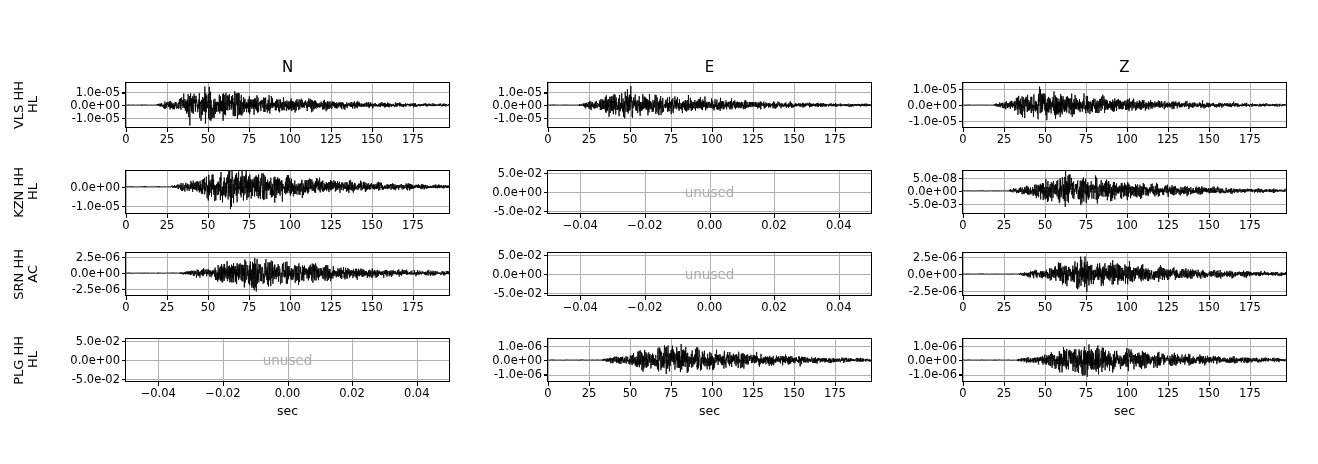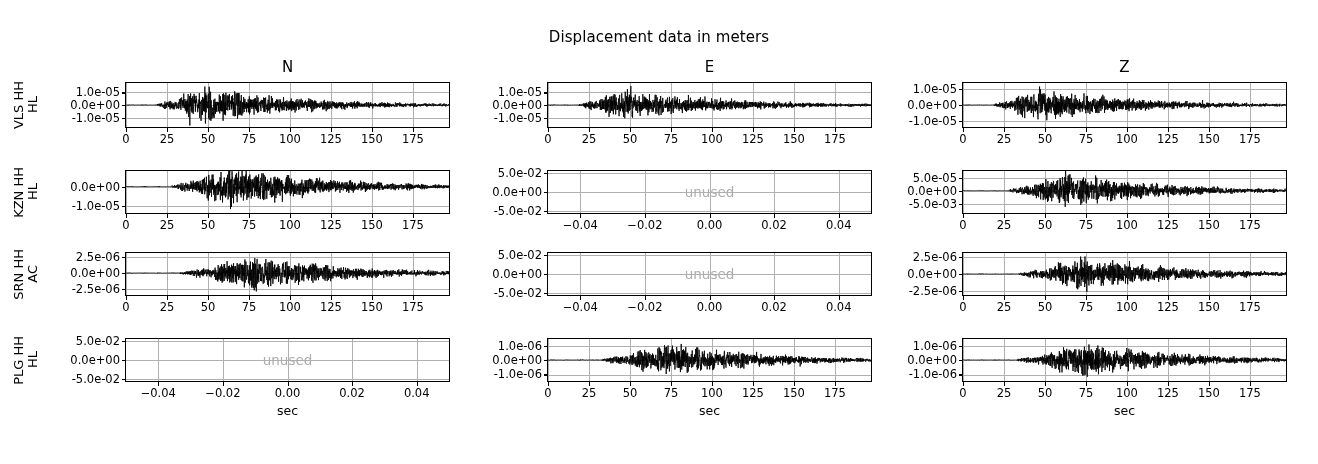--- a/index.html
+++ b/index.html
@@ -53,21 +53,20 @@
   }
   .xlabel{
     position:absolute;width:100%;left:0;text-align:center;top:100%;margin-top:21px;
     font-size:12.5px;color:#000;
   }
 </style>
 </head>
 <body>
 
 <div id="fig">
-  <div class="suptitle">Displacement data in meters</div>
 <div class="coltitle" style="left: 125px; width: 325px; top: 58px;">N</div>
     <div class="coltitle" style="left: 547px; width: 325px; top: 58px;">E</div>
     <div class="coltitle" style="left: 962px; width: 325px; top: 58px;">Z</div>
     <div class="rowlabel" style="left: 8px; top: 82px; height: 46px; width: 34px;">
       <span>HL</span>
       <span>VLS HH</span>
     </div>
     <div class="rowlabel" style="left: 8px; top: 170px; height: 44px; width: 34px;">
       <span>HL</span>
       <span>KZN HH</span>
@@ -276,21 +275,21 @@
         <div class="gridline v" style="left: 204.9px; background: rgb(176, 176, 176);"></div>
         <div class="gridline v" style="left: 245.9px; background: rgb(176, 176, 176);"></div>
         <div class="gridline v" style="left: 286.9px; background: rgb(176, 176, 176);"></div>
         <div class="gridline h" style="top: 6.6px; background: rgb(176, 176, 176);"></div>
         <div class="gridline h" style="top: 19.7px; background: rgb(176, 176, 176);"></div>
         <div class="gridline h" style="top: 32.8px; background: rgb(176, 176, 176);"></div>
         <svg class="wave" viewBox="0 0 323 42" preserveAspectRatio="none">
           <path d="M0.00 19.71L0.19 19.61L0.38 19.58L0.57 19.47L0.76 19.42L0.95 19.48L1.14 19.60L1.33 19.86L1.52 19.62L1.71 19.81L1.90 19.67L2.09 19.66L2.28 19.94L2.47 19.71L2.66 19.67L2.85 19.49L3.04 19.60L3.23 19.83L3.42 19.94L3.61 20.01L3.80 19.79L3.99 19.43L4.18 19.48L4.37 19.73L4.56 19.66L4.75 19.82L4.94 19.48L5.13 19.61L5.32 19.51L5.51 19.71L5.70 19.88L5.89 19.90L6.08 19.77L6.27 19.82L6.46 19.52L6.65 19.63L6.84 19.97L7.03 19.75L7.22 19.81L7.41 19.65L7.60 19.67L7.79 19.84L7.98 19.71L8.17 19.67L8.36 19.70L8.55 19.61L8.74 19.61L8.93 19.65L9.12 19.75L9.31 19.70L9.50 19.71L9.69 19.67L9.88 19.75L10.07 19.73L10.26 19.77L10.45 19.68L10.64 19.63L10.83 19.66L11.02 19.65L11.21 19.74L11.40 19.69L11.59 19.64L11.78 19.63L11.97 19.64L12.16 19.67L12.35 19.74L12.54 19.71L12.73 19.72L12.92 19.57L13.11 19.65L13.30 19.73L13.49 19.64L13.68 19.60L13.87 19.64L14.06 19.61L14.25 19.54L14.44 19.60L14.63 19.90L14.82 19.81L15.01 19.54L15.20 19.63L15.39 19.48L15.58 19.75L15.77 19.61L15.96 19.66L16.15 19.54L16.34 19.66L16.53 19.78L16.72 19.58L16.91 19.88L17.10 19.45L17.29 19.31L17.48 19.63L17.67 19.76L17.86 19.64L18.05 19.68L18.24 19.77L18.43 19.73L18.62 19.73L18.81 19.49L19.00 19.60L19.19 20.01L19.38 19.86L19.57 19.64L19.76 19.67L19.95 19.60L20.14 20.05L20.33 19.67L20.52 19.41L20.71 19.65L20.90 19.68L21.09 19.76L21.28 19.75L21.47 19.74L21.66 19.70L21.85 19.75L22.04 19.73L22.23 19.81L22.42 19.73L22.61 19.67L22.80 19.64L22.99 19.57L23.18 19.74L23.37 19.78L23.56 19.69L23.75 19.79L23.94 19.65L24.13 19.61L24.32 19.66L24.51 19.71L24.70 19.71L24.89 19.74L25.08 19.70L25.27 19.73L25.46 19.74L25.65 19.74L25.84 19.69L26.03 19.70L26.22 19.71L26.41 19.66L26.60 19.68L26.79 19.68L26.98 19.72L27.17 19.74L27.36 19.70L27.55 19.71L27.74 19.74L27.93 19.71L28.12 19.66L28.31 19.55L28.50 19.50L28.69 19.65L28.88 19.83L29.07 19.86L29.26 19.75L29.45 19.80L29.64 19.73L29.83 19.54L30.02 19.90L30.21 19.87L30.40 19.79L30.59 19.69L30.78 19.38L30.97 19.60L31.16 19.58L31.35 20.00L31.54 19.82L31.73 19.69L31.92 19.55L32.11 19.85L32.30 19.59L32.49 19.87L32.68 19.70L32.87 19.37L33.06 19.78L33.25 19.95L33.44 20.05L33.63 19.85L33.82 19.75L34.01 19.63L34.20 19.72L34.39 19.73L34.58 20.05L34.77 19.87L34.96 19.77L35.15 19.53L35.34 19.61L35.53 19.71L35.72 19.99L35.91 19.91L36.10 19.54L36.29 19.49L36.48 19.56L36.67 19.70L36.86 19.68L37.05 19.56L37.24 19.62L37.43 19.70L37.62 19.73L37.81 19.79L38.00 19.85L38.19 19.80L38.38 19.63L38.57 19.63L38.76 19.73L38.95 19.63L39.14 19.69L39.33 19.64L39.52 19.70L39.71 19.71L39.90 19.69L40.09 19.71L40.28 19.69L40.47 19.69L40.66 19.66L40.85 19.69L41.04 19.72L41.23 19.66L41.42 19.71L41.61 19.67L41.80 19.61L41.99 19.70L42.18 19.64L42.37 19.81L42.56 19.74L42.75 19.58L42.94 19.60L43.13 19.59L43.32 19.68L43.51 19.82L43.70 19.78L43.89 19.56L44.08 19.64L44.27 19.72L44.46 19.73L44.65 19.67L44.84 19.53L45.03 19.85L45.22 19.44L45.41 19.75L45.60 19.90L45.79 19.94L45.98 19.79L46.17 19.25L46.36 19.38L46.55 20.13L46.74 19.66L46.93 19.61L47.12 19.49L47.31 18.06L47.50 19.56L47.69 20.66L47.88 19.21L48.07 19.13L48.26 19.48L48.45 19.76L48.64 19.44L48.83 20.76L49.02 19.47L49.21 18.64L49.40 19.19L49.59 19.56L49.78 20.31L49.97 21.45L50.16 20.29L50.35 18.78L50.54 19.20L50.73 17.24L50.92 17.83L51.11 19.42L51.30 18.62L51.49 19.18L51.68 20.08L51.87 18.12L52.06 20.50L52.25 19.18L52.44 19.15L52.63 18.02L52.82 18.03L53.01 17.60L53.20 19.53L53.39 19.95L53.58 22.18L53.77 21.09L53.96 19.25L54.15 21.47L54.34 21.47L54.53 20.16L54.72 18.86L54.91 20.80L55.10 19.37L55.29 19.69L55.48 21.88L55.67 19.76L55.86 21.75L56.05 19.62L56.24 17.10L56.43 21.01L56.62 20.45L56.81 20.33L57.00 20.89L57.19 20.32L57.38 16.12L57.57 17.51L57.76 19.73L57.95 21.03L58.14 17.70L58.33 17.78L58.52 20.16L58.71 20.98L58.90 21.73L59.09 23.30L59.28 16.51L59.47 17.37L59.66 17.98L59.85 18.58L60.04 21.20L60.23 22.22L60.42 22.58L60.61 18.68L60.80 21.66L60.99 21.63L61.18 23.13L61.37 17.74L61.56 18.22L61.75 16.14L61.94 21.82L62.13 19.67L62.32 21.74L62.51 18.57L62.70 18.50L62.89 19.38L63.08 15.58L63.27 19.25L63.46 20.67L63.65 22.34L63.84 14.73L64.03 15.14L64.22 16.60L64.41 19.96L64.60 23.46L64.79 16.80L64.98 21.44L65.17 15.73L65.36 23.60L65.55 19.92L65.74 20.01L65.93 18.37L66.12 20.98L66.31 19.68L66.50 19.53L66.69 23.35L66.88 23.72L67.07 19.18L67.26 17.93L67.45 16.51L67.64 22.61L67.83 20.33L68.02 19.53L68.21 20.43L68.40 20.26L68.59 21.61L68.78 20.00L68.97 23.33L69.16 18.72L69.35 19.48L69.54 16.19L69.73 20.26L69.92 18.43L70.11 24.81L70.30 22.72L70.49 18.02L70.68 20.77L70.87 22.64L71.06 21.86L71.25 19.48L71.44 16.23L71.63 13.80L71.82 23.06L72.01 23.67L72.20 18.71L72.39 24.60L72.58 22.43L72.77 20.98L72.96 13.47L73.15 16.97L73.34 27.17L73.53 25.08L73.72 21.32L73.91 14.46L74.10 20.26L74.29 22.11L74.48 24.69L74.67 22.60L74.86 21.09L75.05 14.69L75.24 13.83L75.43 18.24L75.62 26.20L75.81 19.33L76.00 20.44L76.19 14.82L76.38 15.93L76.57 19.63L76.76 17.10L76.95 19.96L77.14 14.48L77.33 12.75L77.52 21.04L77.71 28.42L77.90 14.25L78.09 22.36L78.28 13.84L78.47 20.88L78.66 18.01L78.85 18.23L79.04 17.74L79.23 19.96L79.42 12.03L79.61 22.79L79.80 13.02L79.99 15.10L80.18 29.10L80.37 12.42L80.56 14.09L80.75 22.03L80.94 26.53L81.13 25.41L81.32 25.02L81.51 16.09L81.70 16.60L81.89 25.44L82.08 26.34L82.27 28.48L82.46 19.16L82.65 22.59L82.84 7.98L83.03 10.60L83.22 27.19L83.41 25.22L83.60 27.20L83.79 15.90L83.98 22.41L84.17 25.79L84.36 24.53L84.55 30.98L84.74 18.57L84.93 9.99L85.12 22.37L85.31 29.70L85.50 24.02L85.69 24.35L85.88 16.47L86.07 24.19L86.26 18.79L86.45 16.03L86.64 15.83L86.83 25.60L87.02 24.62L87.21 12.92L87.40 26.76L87.59 24.87L87.78 20.33L87.97 16.81L88.16 22.23L88.35 11.15L88.54 17.21L88.73 30.26L88.92 22.73L89.11 20.33L89.30 12.90L89.49 12.52L89.68 15.82L89.87 17.61L90.06 26.77L90.25 12.28L90.44 9.88L90.63 11.34L90.82 21.32L91.01 19.67L91.20 21.36L91.39 21.43L91.58 15.71L91.77 14.22L91.96 23.12L92.15 14.37L92.34 18.40L92.53 14.34L92.72 12.98L92.91 23.35L93.10 20.81L93.29 22.50L93.48 15.42L93.67 17.60L93.86 10.00L94.05 25.39L94.24 17.78L94.43 19.26L94.62 10.39L94.81 9.09L95.00 24.43L95.19 27.97L95.38 28.25L95.57 24.09L95.76 19.49L95.95 18.67L96.14 25.14L96.33 32.01L96.52 16.91L96.71 30.67L96.90 15.88L97.09 7.07L97.28 18.74L97.47 8.98L97.66 12.86L97.85 24.28L98.04 26.37L98.23 14.96L98.42 24.26L98.61 19.90L98.80 18.45L98.99 19.46L99.18 13.01L99.37 6.45L99.56 6.17L99.75 9.25L99.94 23.98L100.13 27.90L100.32 21.34L100.51 13.39L100.70 26.90L100.89 27.53L101.08 15.08L101.27 30.08L101.46 18.11L101.65 23.83L101.84 5.97L102.03 19.51L102.22 35.95L102.41 5.48L102.60 0.00L102.79 3.93L102.98 23.31L103.17 23.97L103.36 19.67L103.55 10.90L103.74 22.02L103.93 9.95L104.12 30.23L104.31 26.09L104.50 13.09L104.69 12.68L104.88 25.54L105.07 4.74L105.26 25.78L105.45 31.85L105.64 15.91L105.83 23.19L106.02 3.68L106.21 15.64L106.40 10.80L106.59 21.51L106.78 9.47L106.97 3.32L107.16 11.12L107.35 17.26L107.54 19.02L107.73 18.19L107.92 13.71L108.11 13.15L108.30 15.13L108.49 6.87L108.68 16.63L108.87 24.03L109.06 19.90L109.25 22.05L109.44 11.80L109.63 15.73L109.82 26.99L110.01 23.29L110.20 19.17L110.39 11.69L110.58 10.41L110.77 27.99L110.96 26.25L111.15 24.23L111.34 24.34L111.53 18.61L111.72 20.91L111.91 17.81L112.10 19.30L112.29 13.57L112.48 14.52L112.67 13.26L112.86 17.75L113.05 13.83L113.24 15.67L113.43 22.23L113.62 23.06L113.81 12.93L114.00 17.45L114.19 17.08L114.38 14.72L114.57 11.21L114.76 9.53L114.95 20.82L115.14 27.30L115.33 24.19L115.52 28.17L115.71 18.61L115.90 24.12L116.09 20.31L116.28 26.04L116.47 28.22L116.66 15.89L116.85 22.33L117.04 19.30L117.23 9.58L117.42 17.50L117.61 25.54L117.80 33.84L117.99 22.55L118.18 26.56L118.37 9.90L118.56 14.01L118.75 31.49L118.94 32.28L119.13 14.79L119.32 14.55L119.51 8.52L119.70 27.46L119.89 19.45L120.08 20.92L120.27 20.10L120.46 6.44L120.65 22.64L120.84 30.60L121.03 24.58L121.22 18.63L121.41 10.37L121.60 13.89L121.79 14.57L121.98 22.37L122.17 20.39L122.36 12.07L122.55 7.81L122.74 23.33L122.93 19.97L123.12 28.47L123.31 32.24L123.50 13.43L123.69 13.95L123.88 19.83L124.07 26.29L124.26 15.23L124.45 13.57L124.64 24.17L124.83 11.32L125.02 15.90L125.21 28.65L125.40 27.49L125.59 23.09L125.78 14.84L125.97 20.53L126.16 22.45L126.35 25.79L126.54 26.46L126.73 21.09L126.92 15.57L127.11 13.92L127.30 16.96L127.49 18.62L127.68 15.16L127.87 21.47L128.06 14.65L128.25 10.18L128.44 15.64L128.63 21.35L128.82 27.70L129.01 26.39L129.20 13.75L129.39 18.45L129.58 15.88L129.77 16.63L129.96 18.90L130.15 13.58L130.34 13.68L130.53 23.61L130.72 27.83L130.91 27.59L131.10 22.99L131.29 16.60L131.48 17.23L131.67 14.50L131.86 21.92L132.05 21.91L132.24 20.66L132.43 19.32L132.62 4.48L132.81 16.85L133.00 15.69L133.19 28.76L133.38 23.96L133.57 22.12L133.76 6.76L133.95 14.66L134.14 18.70L134.33 32.44L134.52 20.62L134.71 19.42L134.90 15.86L135.09 15.59L135.28 15.94L135.47 27.74L135.66 24.93L135.85 22.96L136.04 22.32L136.23 25.49L136.42 14.62L136.61 13.51L136.80 15.84L136.99 14.55L137.18 18.46L137.37 20.30L137.56 15.86L137.75 22.90L137.94 24.44L138.13 9.06L138.32 19.18L138.51 15.81L138.70 24.16L138.89 25.08L139.08 16.84L139.27 19.91L139.46 11.74L139.65 18.32L139.84 22.43L140.03 25.81L140.22 15.22L140.41 19.93L140.60 14.57L140.79 16.44L140.98 20.20L141.17 18.00L141.36 12.37L141.55 15.24L141.74 21.20L141.93 20.31L142.12 25.76L142.31 23.69L142.50 10.05L142.69 21.31L142.88 11.87L143.07 21.82L143.26 25.22L143.45 14.96L143.64 8.53L143.83 20.05L144.02 24.93L144.21 18.51L144.40 29.27L144.59 16.63L144.78 16.33L144.97 11.31L145.16 16.34L145.35 25.52L145.54 22.33L145.73 9.99L145.92 17.07L146.11 19.70L146.30 22.33L146.49 14.31L146.68 18.11L146.87 18.73L147.06 13.04L147.25 24.92L147.44 24.24L147.63 30.27L147.82 27.69L148.01 17.77L148.20 22.10L148.39 18.70L148.58 16.04L148.77 29.86L148.96 19.67L149.15 24.89L149.34 17.69L149.53 24.80L149.72 27.14L149.91 14.23L150.10 17.37L150.29 15.50L150.48 10.98L150.67 24.20L150.86 22.01L151.05 18.89L151.24 16.91L151.43 11.16L151.62 17.31L151.81 28.51L152.00 18.45L152.19 20.51L152.38 14.41L152.57 15.29L152.76 18.21L152.95 18.28L153.14 24.58L153.33 15.56L153.52 12.38L153.71 20.35L153.90 15.69L154.09 19.96L154.28 22.27L154.47 18.96L154.66 17.22L154.85 21.14L155.04 19.27L155.23 19.53L155.42 22.77L155.61 19.46L155.80 15.52L155.99 21.62L156.18 17.75L156.37 20.17L156.56 18.82L156.75 14.65L156.94 19.74L157.13 17.95L157.32 22.13L157.51 23.51L157.70 26.81L157.89 15.34L158.08 19.35L158.27 12.01L158.46 22.37L158.65 28.02L158.84 23.90L159.03 11.89L159.22 19.62L159.41 16.77L159.60 20.65L159.79 21.21L159.98 14.51L160.17 16.98L160.36 19.71L160.55 22.64L160.74 25.75L160.93 15.54L161.12 24.63L161.31 17.21L161.50 11.72L161.69 23.76L161.88 19.86L162.07 15.03L162.26 18.71L162.45 16.17L162.64 13.56L162.83 18.34L163.02 25.21L163.21 19.52L163.40 14.57L163.59 24.51L163.78 24.03L163.97 16.05L164.16 27.40L164.35 29.13L164.54 15.95L164.73 11.14L164.92 23.81L165.11 16.35L165.30 25.73L165.49 25.85L165.68 13.51L165.87 12.65L166.06 19.40L166.25 18.59L166.44 18.72L166.63 15.88L166.82 14.48L167.01 22.27L167.20 16.19L167.39 21.04L167.58 27.28L167.77 15.91L167.96 17.99L168.15 16.30L168.34 17.34L168.53 24.66L168.72 19.57L168.91 16.93L169.10 15.05L169.29 21.72L169.48 23.58L169.67 20.32L169.86 22.26L170.05 16.08L170.24 16.88L170.43 15.93L170.62 19.41L170.81 25.13L171.00 25.37L171.19 17.03L171.38 20.39L171.57 16.32L171.76 19.74L171.95 18.60L172.14 24.48L172.33 19.25L172.52 13.28L172.71 14.77L172.90 25.38L173.09 19.48L173.28 25.55L173.47 14.89L173.66 15.22L173.85 24.40L174.04 26.35L174.23 22.24L174.42 15.75L174.61 13.37L174.80 16.99L174.99 20.29L175.18 24.00L175.37 24.64L175.56 21.98L175.75 17.79L175.94 16.39L176.13 21.71L176.32 22.68L176.51 25.63L176.70 20.37L176.89 13.79L177.08 21.35L177.27 19.22L177.46 21.46L177.65 28.09L177.84 22.97L178.03 15.31L178.22 19.42L178.41 19.58L178.60 26.92L178.79 19.97L178.98 15.55L179.17 17.35L179.36 22.23L179.55 18.82L179.74 16.08L179.93 24.27L180.12 19.65L180.31 12.04L180.50 20.59L180.69 23.36L180.88 23.47L181.07 15.05L181.26 13.34L181.45 17.67L181.64 15.92L181.83 16.92L182.02 17.96L182.21 18.46L182.40 16.29L182.59 18.88L182.78 24.43L182.97 24.63L183.16 21.04L183.35 17.92L183.54 16.84L183.73 16.34L183.92 22.47L184.11 24.13L184.30 17.49L184.49 20.47L184.68 19.82L184.87 22.94L185.06 17.95L185.25 25.17L185.44 19.41L185.63 19.08L185.82 20.79L186.01 19.15L186.20 20.02L186.39 17.72L186.58 19.97L186.77 15.98L186.96 20.15L187.15 22.44L187.34 17.24L187.53 18.24L187.72 20.10L187.91 15.59L188.10 13.17L188.29 14.86L188.48 16.51L188.67 20.27L188.86 18.65L189.05 13.14L189.24 12.61L189.43 19.09L189.62 20.25L189.81 22.31L190.00 18.03L190.19 15.40L190.38 21.60L190.57 23.05L190.76 21.67L190.95 23.61L191.14 18.65L191.33 21.32L191.52 21.29L191.71 20.52L191.90 25.47L192.09 16.53L192.28 14.89L192.47 20.56L192.66 21.50L192.85 20.91L193.04 18.12L193.23 24.17L193.42 12.08L193.61 11.90L193.80 14.85L193.99 22.83L194.18 21.87L194.37 18.60L194.56 13.20L194.75 20.21L194.94 18.22L195.13 17.22L195.32 25.71L195.51 19.03L195.70 21.73L195.89 21.89L196.08 21.67L196.27 17.71L196.46 24.70L196.65 19.68L196.84 19.11L197.03 18.10L197.22 20.35L197.41 20.66L197.60 17.50L197.79 21.32L197.98 18.16L198.17 18.76L198.36 21.10L198.55 19.30L198.74 20.20L198.93 18.59L199.12 16.85L199.31 17.00L199.50 20.78L199.69 23.62L199.88 18.88L200.07 21.66L200.26 17.97L200.45 19.97L200.64 24.06L200.83 21.61L201.02 20.33L201.21 18.41L201.40 20.64L201.59 15.93L201.78 19.26L201.97 18.42L202.16 14.67L202.35 14.96L202.54 17.72L202.73 17.77L202.92 21.42L203.11 21.54L203.30 14.60L203.49 18.28L203.68 17.38L203.87 20.76L204.06 22.33L204.25 19.88L204.44 13.68L204.63 19.18L204.82 21.47L205.01 24.75L205.20 25.94L205.39 21.66L205.58 19.29L205.77 18.49L205.96 21.27L206.15 17.79L206.34 16.96L206.53 19.66L206.72 16.03L206.91 15.68L207.10 16.24L207.29 19.29L207.48 22.75L207.67 17.94L207.86 21.08L208.05 20.72L208.24 17.23L208.43 20.85L208.62 22.38L208.81 23.21L209.00 13.97L209.19 17.74L209.38 23.09L209.57 18.18L209.76 23.64L209.95 16.98L210.14 16.09L210.33 16.08L210.52 24.29L210.71 17.98L210.90 19.98L211.09 15.31L211.28 17.27L211.47 16.42L211.66 17.44L211.85 23.99L212.04 19.91L212.23 14.93L212.42 18.91L212.61 17.36L212.80 18.13L212.99 19.96L213.18 23.15L213.37 21.88L213.56 21.40L213.75 17.41L213.94 19.95L214.13 19.02L214.32 18.55L214.51 17.83L214.70 18.10L214.89 22.03L215.08 18.12L215.27 20.52L215.46 20.43L215.65 20.14L215.84 17.57L216.03 18.58L216.22 23.46L216.41 22.37L216.60 21.51L216.79 19.04L216.98 19.95L217.17 23.54L217.36 24.44L217.55 24.26L217.74 21.15L217.93 15.91L218.12 18.09L218.31 22.93L218.50 18.95L218.69 18.41L218.88 20.24L219.07 17.85L219.26 19.34L219.45 21.49L219.64 20.46L219.83 16.43L220.02 21.73L220.21 19.09L220.40 20.72L220.59 20.22L220.78 23.17L220.97 16.96L221.16 17.42L221.35 16.12L221.54 20.24L221.73 21.30L221.92 23.00L222.11 14.96L222.30 19.94L222.49 19.64L222.68 21.33L222.87 22.06L223.06 21.77L223.25 16.39L223.44 17.75L223.63 17.28L223.82 16.58L224.01 25.18L224.20 19.02L224.39 15.60L224.58 15.63L224.77 22.74L224.96 18.12L225.15 24.00L225.34 20.90L225.53 20.91L225.72 17.12L225.91 18.07L226.10 19.33L226.29 18.26L226.48 17.45L226.67 20.34L226.86 20.11L227.05 20.13L227.24 19.00L227.43 23.53L227.62 18.89L227.81 16.09L228.00 17.73L228.19 17.90L228.38 22.63L228.57 21.37L228.76 19.83L228.95 20.00L229.14 20.52L229.33 19.66L229.52 22.16L229.71 18.46L229.90 20.34L230.09 17.83L230.28 17.00L230.47 22.32L230.66 21.19L230.85 21.47L231.04 20.06L231.23 19.37L231.42 21.52L231.61 22.03L231.80 19.67L231.99 20.35L232.18 19.81L232.37 19.86L232.56 16.79L232.75 21.54L232.94 21.26L233.13 18.35L233.32 15.59L233.51 21.39L233.70 20.56L233.89 21.33L234.08 22.38L234.27 18.35L234.46 16.96L234.65 18.48L234.84 20.22L235.03 19.02L235.22 23.29L235.41 17.22L235.60 18.93L235.79 15.90L235.98 18.14L236.17 22.24L236.36 17.56L236.55 16.42L236.74 17.52L236.93 17.40L237.12 23.78L237.31 21.27L237.50 22.75L237.69 17.70L237.88 17.58L238.07 19.94L238.26 23.20L238.45 17.72L238.64 19.36L238.83 15.28L239.02 17.86L239.21 19.08L239.40 19.93L239.59 22.78L239.78 20.93L239.97 16.65L240.16 21.09L240.35 18.03L240.54 18.97L240.73 18.19L240.92 17.87L241.11 16.56L241.30 20.06L241.49 18.12L241.68 19.61L241.87 20.00L242.06 20.56L242.25 18.99L242.44 16.75L242.63 20.41L242.82 19.72L243.01 18.68L243.20 18.65L243.39 17.07L243.58 21.31L243.77 20.32L243.96 21.03L244.15 18.25L244.34 20.29L244.53 18.29L244.72 18.03L244.91 18.16L245.10 21.45L245.29 18.87L245.48 17.19L245.67 19.05L245.86 17.57L246.05 18.61L246.24 22.38L246.43 20.69L246.62 18.52L246.81 20.36L247.00 19.83L247.19 21.86L247.38 19.64L247.57 17.14L247.76 20.50L247.95 17.74L248.14 21.84L248.33 19.65L248.52 19.24L248.71 16.88L248.90 17.53L249.09 17.68L249.28 21.25L249.47 19.92L249.66 21.47L249.85 16.30L250.04 15.79L250.23 21.80L250.42 21.44L250.61 19.03L250.80 19.99L250.99 18.16L251.18 15.65L251.37 21.63L251.56 20.39L251.75 18.23L251.94 21.97L252.13 20.90L252.32 21.23L252.51 19.24L252.70 21.25L252.89 18.18L253.08 17.05L253.27 18.65L253.46 19.51L253.65 21.38L253.84 20.49L254.03 20.60L254.22 21.00L254.41 15.53L254.60 18.66L254.79 19.69L254.98 19.86L255.17 19.47L255.36 16.80L255.55 18.20L255.74 16.77L255.93 18.28L256.12 21.45L256.31 21.85L256.50 18.49L256.69 18.21L256.88 18.34L257.07 19.74L257.26 22.54L257.45 21.21L257.64 19.57L257.83 17.37L258.02 20.44L258.21 21.73L258.40 19.76L258.59 19.58L258.78 19.51L258.97 17.79L259.16 20.94L259.35 21.54L259.54 19.06L259.73 17.74L259.92 19.68L260.11 19.95L260.30 20.27L260.49 21.75L260.68 20.90L260.87 19.47L261.06 20.87L261.25 20.93L261.44 21.96L261.63 22.20L261.82 20.61L262.01 20.88L262.20 20.62L262.39 20.83L262.58 21.95L262.77 20.55L262.96 19.04L263.15 16.80L263.34 19.51L263.53 18.41L263.72 20.45L263.91 19.42L264.10 21.80L264.29 19.28L264.48 19.05L264.67 19.81L264.86 19.32L265.05 19.07L265.24 21.51L265.43 19.32L265.62 18.10L265.81 18.21L266.00 20.59L266.19 20.59L266.38 20.72L266.57 19.85L266.76 18.54L266.95 18.17L267.14 20.96L267.33 21.81L267.52 18.07L267.71 18.64L267.90 17.42L268.09 23.01L268.28 21.71L268.47 19.11L268.66 17.51L268.85 18.36L269.04 20.48L269.23 20.39L269.42 21.63L269.61 22.51L269.80 21.39L269.99 19.52L270.18 21.05L270.37 18.75L270.56 20.94L270.75 19.41L270.94 17.54L271.13 18.28L271.32 21.03L271.51 21.89L271.70 21.96L271.89 18.86L272.08 20.15L272.27 18.34L272.46 19.64L272.65 18.89L272.84 19.66L273.03 20.56L273.22 19.78L273.41 18.13L273.60 19.14L273.79 20.77L273.98 21.30L274.17 18.17L274.36 18.29L274.55 20.07L274.74 18.54L274.93 21.71L275.12 18.35L275.31 19.93L275.50 19.86L275.69 20.27L275.88 20.42L276.07 20.51L276.26 20.54L276.45 19.70L276.64 18.70L276.83 17.72L277.02 20.17L277.21 19.29L277.40 18.26L277.59 18.78L277.78 18.94L277.97 18.82L278.16 21.61L278.35 19.14L278.54 19.71L278.73 21.08L278.92 18.67L279.11 20.53L279.30 19.57L279.49 21.12L279.68 18.57L279.87 18.24L280.06 20.37L280.25 20.64L280.44 18.70L280.63 19.97L280.82 20.88L281.01 18.96L281.20 17.99L281.39 19.75L281.58 21.54L281.77 21.90L281.96 18.92L282.15 18.12L282.34 18.97L282.53 21.06L282.72 21.09L282.91 20.46L283.10 20.49L283.29 19.06L283.48 19.91L283.67 19.42L283.86 19.48L284.05 17.94L284.24 19.14L284.43 19.29L284.62 17.66L284.81 20.37L285.00 20.33L285.19 18.68L285.38 18.18L285.57 19.25L285.76 18.28L285.95 19.74L286.14 18.45L286.33 18.82L286.52 18.32L286.71 18.98L286.90 19.63L287.09 19.36L287.28 19.39L287.47 20.40L287.66 18.20L287.85 19.07L288.04 19.85L288.23 19.50L288.42 20.33L288.61 18.21L288.80 17.92L288.99 18.34L289.18 21.08L289.37 19.03L289.56 19.68L289.75 18.85L289.94 19.39L290.13 18.75L290.32 19.47L290.51 19.06L290.70 19.87L290.89 19.47L291.08 20.15L291.27 19.19L291.46 21.65L291.65 21.17L291.84 18.69L292.03 19.30L292.22 20.87L292.41 18.67L292.60 20.77L292.79 18.67L292.98 18.05L293.17 18.47L293.36 19.45L293.55 18.86L293.74 19.06L293.93 20.29L294.12 18.42L294.31 17.77L294.50 19.51L294.69 21.61L294.88 20.32L295.07 20.51L295.26 19.93L295.45 17.48L295.64 19.92L295.83 20.91L296.02 20.51L296.21 20.77L296.40 20.18L296.59 17.85L296.78 17.75L296.97 20.74L297.16 21.62L297.35 19.75L297.54 18.67L297.73 18.55L297.92 18.44L298.11 19.89L298.30 20.83L298.49 18.94L298.68 17.85L298.87 19.35L299.06 19.22L299.25 19.20L299.44 21.46L299.63 19.56L299.82 19.93L300.01 19.93L300.20 19.94L300.39 21.79L300.58 19.47L300.77 19.15L300.96 18.91L301.15 19.27L301.34 18.92L301.53 20.79L301.72 19.57L301.91 19.74L302.10 18.82L302.29 19.88L302.48 20.48L302.67 18.87L302.86 20.40L303.05 19.14L303.24 18.24L303.43 20.04L303.62 19.36L303.81 20.66L304.00 18.58L304.19 19.49L304.38 19.46L304.57 19.57L304.76 19.63L304.95 20.06L305.14 19.23L305.33 18.73L305.52 18.47L305.71 18.52L305.90 20.86L306.09 20.80L306.28 19.76L306.47 18.13L306.66 17.90L306.85 21.06L307.04 19.09L307.23 19.96L307.42 20.29L307.61 18.62L307.80 18.42L307.99 20.98L308.18 20.03L308.37 18.81L308.56 19.79L308.75 20.32L308.94 21.12L309.13 20.51L309.32 20.18L309.51 19.94L309.70 18.33L309.89 19.47L310.08 18.90L310.27 21.88L310.46 20.96L310.65 21.40L310.84 17.52L311.03 19.56L311.22 19.96L311.41 20.24L311.60 21.72L311.79 19.23L311.98 19.77L312.17 18.52L312.36 20.72L312.55 20.10L312.74 20.07L312.93 18.19L313.12 18.21L313.31 20.23L313.50 19.89L313.69 18.92L313.88 19.52L314.07 19.76L314.26 18.61L314.45 20.01L314.64 20.96L314.83 20.89L315.02 19.14L315.21 20.15L315.40 20.07L315.59 19.72L315.78 19.29L315.97 19.15L316.16 19.01L316.35 18.93L316.54 20.08L316.73 18.75L316.92 19.97L317.11 20.07L317.30 19.46L317.49 18.73L317.68 19.15L317.87 19.11L318.06 20.19L318.25 19.75L318.44 19.39L318.63 19.13L318.82 18.59L319.01 19.67L319.20 19.99L319.39 20.26L319.58 19.71L319.77 19.08L319.96 20.31L320.15 20.84L320.34 20.85L320.53 19.49L320.72 19.21L320.91 19.80L321.10 19.52L321.29 20.65L321.48 20.46L321.67 19.37L321.86 18.01L322.05 17.68L322.24 20.09L322.43 19.14L322.62 19.27L322.81 19.87L323.00 19.54" fill="none" stroke="#000000" stroke-width="0.85" vector-effect="non-scaling-stroke"></path>
         </svg>
       </div>
-      <div class="ytick" style="top: 7.5625px;">5.0e-05</div>
+      <div class="ytick" style="top: 7.5625px;">5.0e-08</div>
       <div class="ytickmark" style="top: 7.5625px;"></div>
       <div class="ytick" style="top: 20.6875px;">0.0e+00</div>
       <div class="ytickmark" style="top: 20.6875px;"></div>
       <div class="ytick" style="top: 33.8125px;">-5.0e-03</div>
       <div class="ytickmark" style="top: 33.8125px;"></div>
       <div class="xtick" style="left: 1px;">0</div>
       <div class="xtickmark" style="left: 1px;"></div>
       <div class="xtick" style="left: 41.9898px;">25</div>
       <div class="xtickmark" style="left: 41.9898px;"></div>
       <div class="xtick" style="left: 82.9797px;">50</div>

